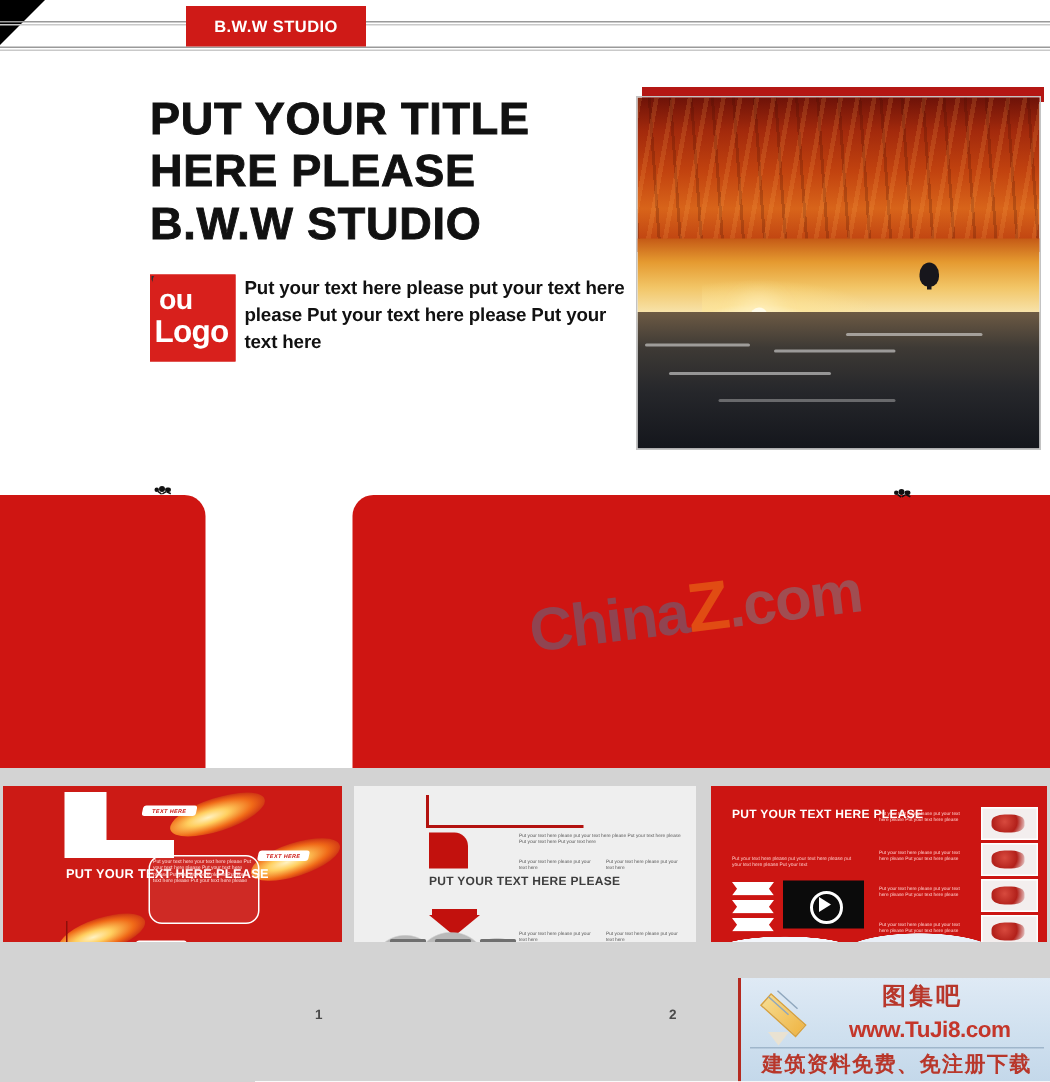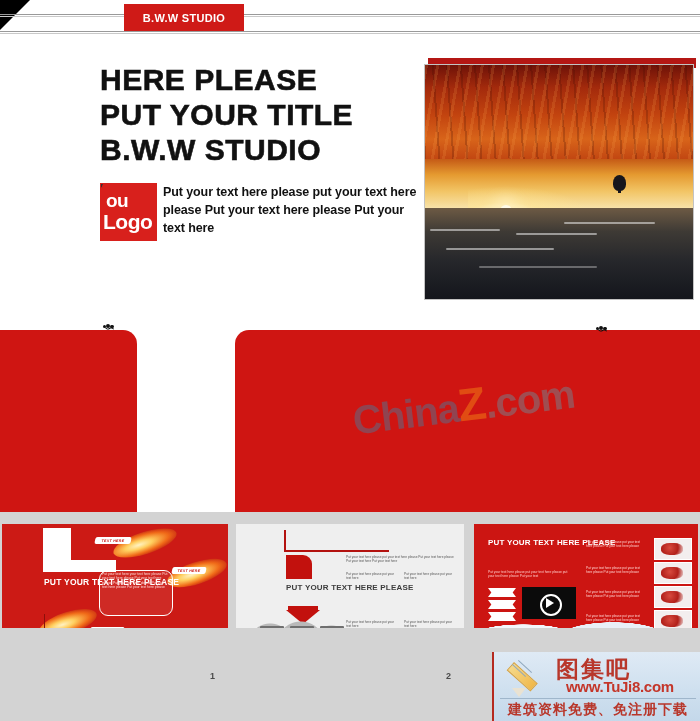--- a/index.html
+++ b/index.html
@@ -195,21 +195,21 @@
   
   .pagenum{position:absolute;top:159px;font-size:9px;color:#4a4a4a;font-weight:bold;
      font-family:"Liberation Sans",sans-serif;}
   .pagenum.n1{left:210px;}
   .pagenum.n2{left:446px;}
 
   
   .site{position:absolute;left:492px;top:652px;width:208px;height:69px;
      background:linear-gradient(180deg,#dfeaf5 0%,#cfe0ef 55%,#c4d8ea 100%);
      border-left:2px solid #b52a20;overflow:hidden;}
-  .site .cn{position:absolute;left:62px;top:2px;color:#b8372b;font-size:23px;font-weight:bold;
+  .site .cn{position:absolute;left:94px;top:2px;color:#b8372b;font-size:16px;font-weight:bold;
      font-family:"DejaVu Sans",sans-serif;letter-spacing:2px;}
   .site .url{position:absolute;left:72px;top:26px;color:#c4362a;font-size:15px;font-weight:bold;
      font-family:"Liberation Sans",sans-serif;letter-spacing:-.3px;}
   .site .rule{position:absolute;left:6px;top:46px;width:196px;height:1px;background:#9fb6cb;}
   .site .cn2{position:absolute;left:14px;top:49px;color:#b8372b;font-size:14px;font-weight:bold;
      font-family:"DejaVu Sans",sans-serif;letter-spacing:1px;}
   .site .pen{position:absolute;left:14px;top:6px;width:48px;height:38px;}
   .site .pen .body{position:absolute;left:6px;top:4px;width:30px;height:9px;
      background:linear-gradient(90deg,#f5d98a,#f0b84a);transform:rotate(42deg);
      transform-origin:left top;border:1px solid #d9a23c;}
@@ -232,22 +232,22 @@
     <div class="hline l3"></div>
     <div class="hline l4"></div>
     <div class="brand-chip">
       <span>B.W.W STUDIO</span>
     </div>
   </div>
 
   <div class="hero">
 
     <div class="title-block">
+      <div class="title-line">PUT YOUR TITLE</div>
       <div class="title-line">HERE PLEASE</div>
-      <div class="title-line">PUT YOUR TITLE</div>
       <div class="title-line">B.W.W STUDIO</div>
     </div>
 
     <div class="logo-row">
       <div class="logo-box">
         <span class="logo-tick">✦</span>
         <span class="lg1">ou</span>
         <span class="lg2">Logo</span>
       </div>
       <div class="body-text">Put your text here please put your text here please Put your text here please Put your text here</div>

